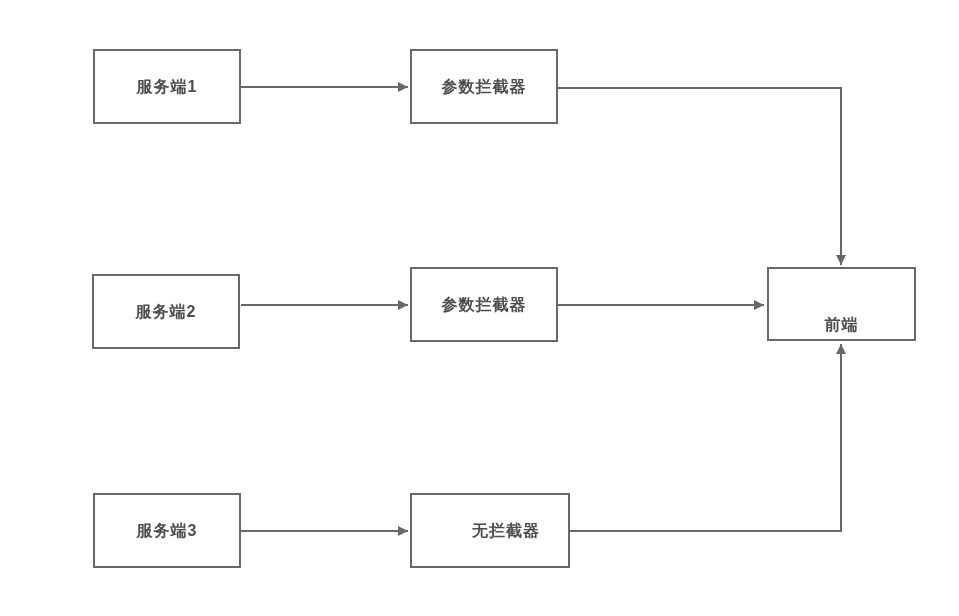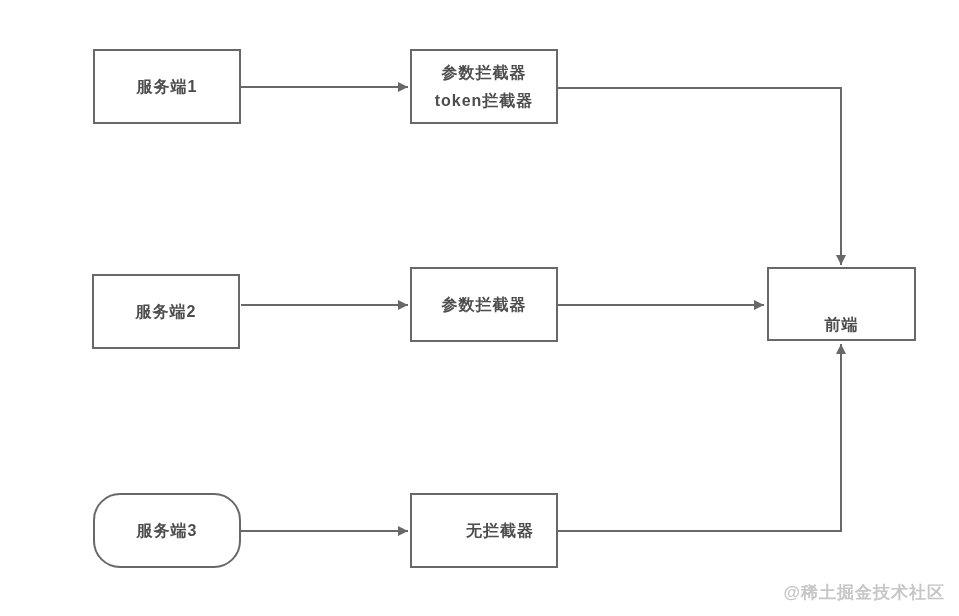--- a/index.html
+++ b/index.html
@@ -75,38 +75,36 @@
     <path class="edge" marker-end="url(#arrow)" d="M241 531 L408 531"></path>
     <path class="edge" marker-end="url(#arrow)" d="M558 531 L841 531 L841 344"></path>
   </svg>
 
   <div class="node" style="left:93px; top:49px; width:148px; height:75px;">
     <span>服务端1</span>
   </div>
 
   <div class="node" style="left:410px; top:49px; width:148px; height:75px;">
     <span>参数拦截器</span>
-    <span>token拦截器</span>
   </div>
 
   <div class="node" style="left:92px; top:274px; width:148px; height:75px;">
     <span>服务端2</span>
   </div>
 
   <div class="node" style="left:410px; top:267px; width:148px; height:75px;">
     <span>参数拦截器</span>
   </div>
 
   <div class="node" style="left:767px; top:267px; width:149px; height:74px;justify-content:flex-end;">
     <span>前端</span>
   </div>
 
-  <div class="node" style="left:93px; top:493px; width:148px; height:75px;border-radius:27px;">
+  <div class="node" style="left:93px; top:493px; width:148px; height:75px;">
     <span>服务端3</span>
   </div>
 
-  <div class="node" style="left:410px; top:493px; width:148px; height:75px;padding-left:32px;">
+  <div class="node" style="left:410px; top:493px; width:160px; height:75px;padding-left:32px;">
     <span>无拦截器</span>
   </div>
 
-  <div class="watermark">@稀土掘金技术社区</div>
 
 </div>
 
 </body></html>

